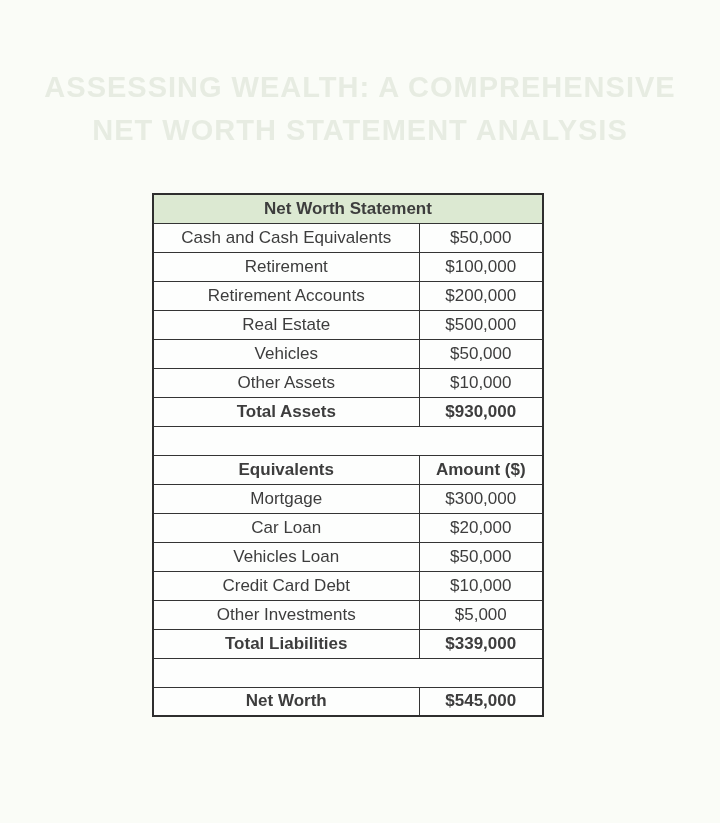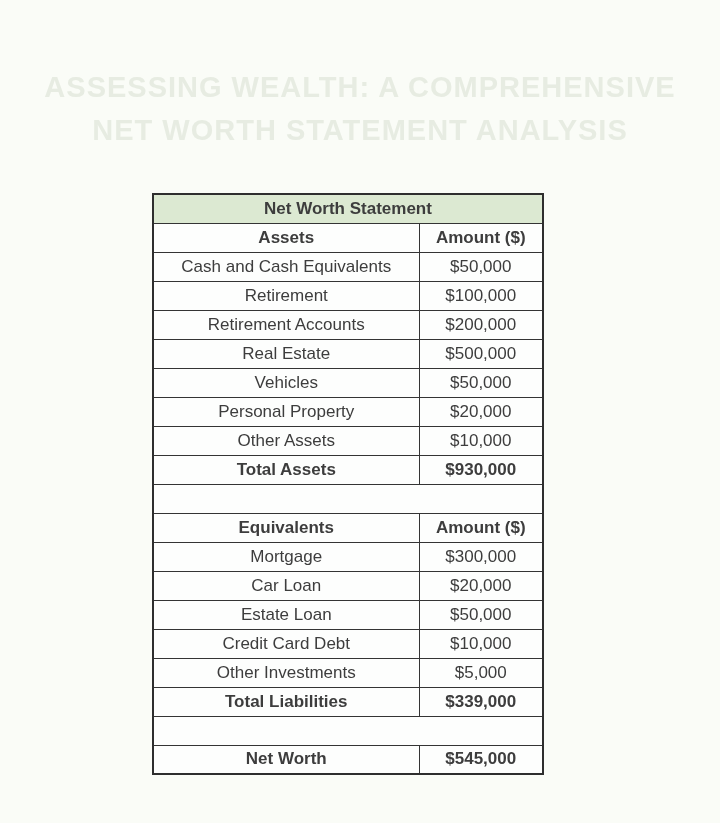--- a/index.html
+++ b/index.html
@@ -67,46 +67,38 @@
   <colgroup>
     <col style="width:266px">
     <col style="width:124px">
   </colgroup>
   <tbody>
     <tr>
       <td class="table-title" colspan="2">Net Worth Statement</td>
     </tr>
 
     <tr>
-      <td class="bold">Assets</td>
-      <td class="bold">Amount ($)</td>
-    </tr>
-    <tr>
       <td>Cash and Cash Equivalents</td>
       <td>$50,000</td>
     </tr>
     <tr>
       <td>Retirement</td>
       <td>$100,000</td>
     </tr>
     <tr>
       <td>Retirement Accounts</td>
       <td>$200,000</td>
     </tr>
     <tr>
       <td>Real Estate</td>
       <td>$500,000</td>
     </tr>
     <tr>
       <td>Vehicles</td>
       <td>$50,000</td>
-    </tr>
-    <tr>
-      <td>Personal Property</td>
-      <td>$20,000</td>
     </tr>
     <tr>
       <td>Other Assets</td>
       <td>$10,000</td>
     </tr>
     <tr>
       <td class="bold">Total Assets</td>
       <td class="bold">$930,000</td>
     </tr>
 
@@ -120,21 +112,21 @@
     </tr>
     <tr>
       <td>Mortgage</td>
       <td>$300,000</td>
     </tr>
     <tr>
       <td>Car Loan</td>
       <td>$20,000</td>
     </tr>
     <tr>
-      <td>Estate Loan</td>
+      <td>Vehicles Loan</td>
       <td>$50,000</td>
     </tr>
     <tr>
       <td>Credit Card Debt</td>
       <td>$10,000</td>
     </tr>
     <tr>
       <td>Other Investments</td>
       <td>$5,000</td>
     </tr>

